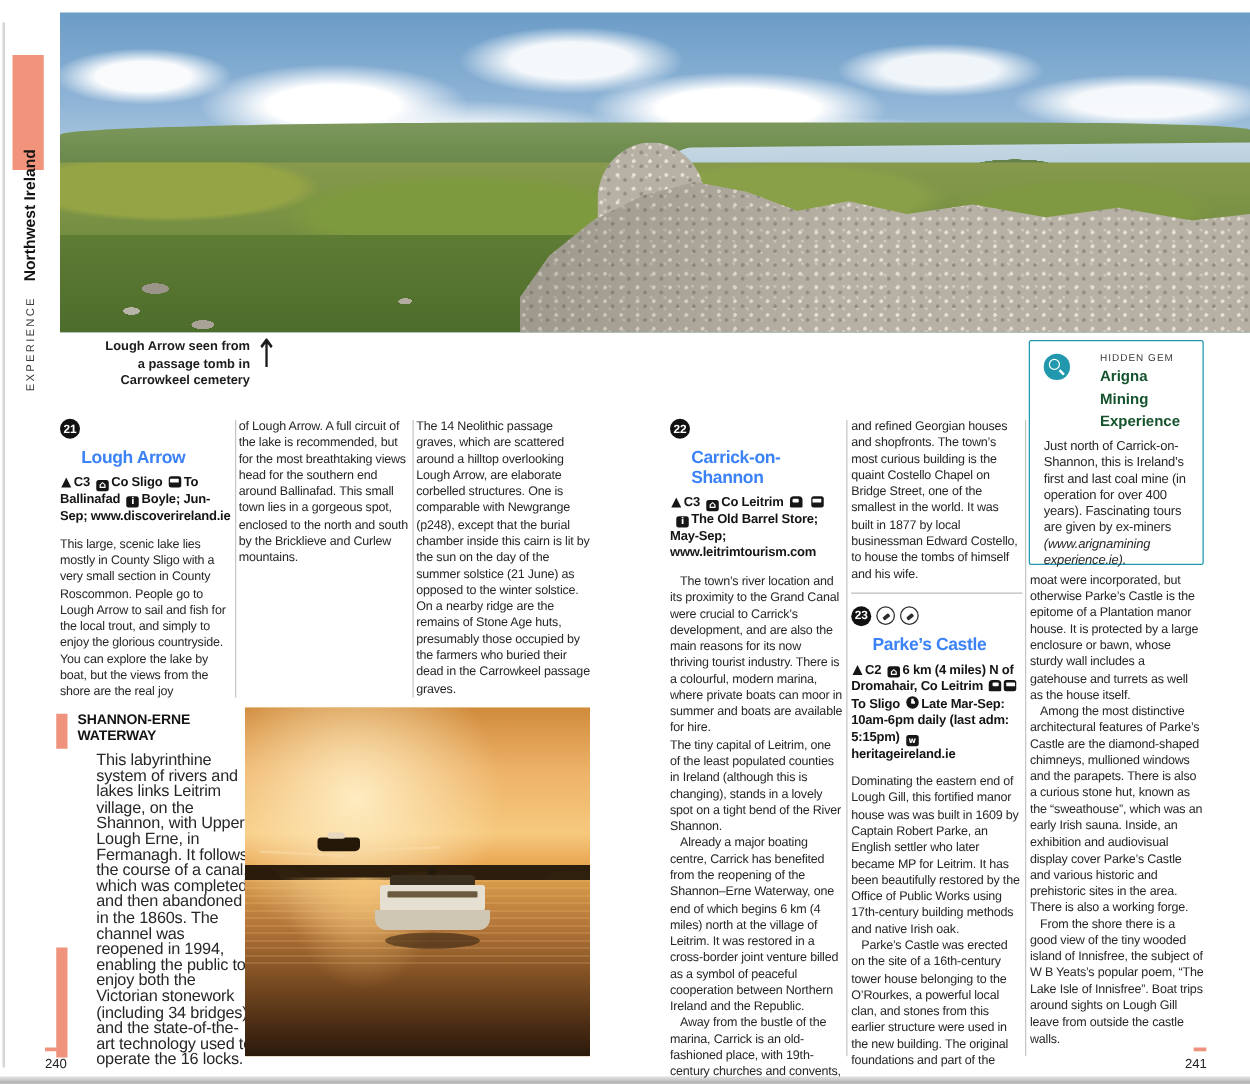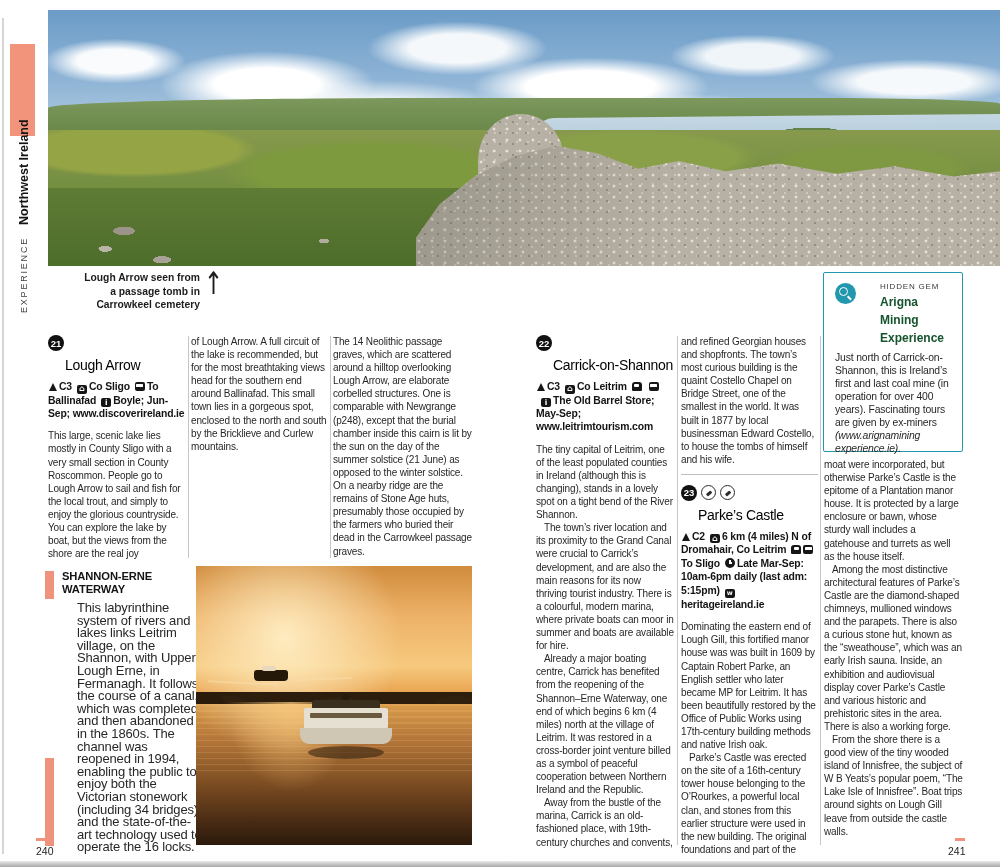--- a/index.html
+++ b/index.html
@@ -72,21 +72,21 @@
   .col{position:absolute;top:335px;}
   #col1{left:48px;width:138px;} #col2{left:191px;width:137px;} #col3{left:333px;width:139px;}
   #col4{left:536px;width:138px;} #col5{left:681px;width:137px;} #col6{left:824px;width:139px;top:458px;}
   .badge{width:16px;height:16px;border-radius:50%;background:#111;color:#fff;
          display:inline-flex;align-items:center;justify-content:center;
          font-size:9.5px;font-weight:700;}
   .badge-row{display:flex;align-items:center;margin-bottom:6px;}
   .amen{width:13px;height:13px;border:1.2px solid #2c2c2c;border-radius:50%;margin-left:4px;
         display:inline-flex;align-items:center;justify-content:center;}
   .amen i{display:block;width:6px;height:2.6px;background:#2c2c2c;border-radius:1px;transform:rotate(-40deg);}
-  h2.entry-title{font-size:14px;font-weight:400;letter-spacing:-.3px;color:#000000;margin:0 0 7px;padding-left:17px;}
+  h2.entry-title{font-size:14px;font-weight:700;letter-spacing:-.3px;color:#3b82f6;margin:0 0 7px;padding-left:17px;}
   p.info{font-size:10.4px;font-weight:700;line-height:13.4px;color:#141414;margin:0 0 9px;letter-spacing:-.15px;}
   .ic{display:inline-flex;align-items:center;justify-content:center;width:10px;height:9px;
       background:#161616;border-radius:2px;vertical-align:-1px;margin:0 2px 0 0;position:relative;
       font-family:"DejaVu Sans",sans-serif;}
   .ml{margin-left:5px;}
   .ic.map{background:transparent;width:9px;}
   .ic.map::after{content:"";width:0;height:0;border-left:4.5px solid transparent;
       border-right:4.5px solid transparent;border-bottom:8.5px solid #161616;}
   .ic.house{color:#fff;font-size:8px;line-height:1;}
   .ic.house::after{content:"⌂";}
@@ -204,22 +204,22 @@
   <div class="col" id="col3">
     <p class="body">The 14 Neolithic passage graves, which are scattered around a hilltop overlooking Lough Arrow, are elaborate corbelled structures. One is comparable with Newgrange (p248), except that the burial chamber inside this cairn is lit by the sun on the day of the summer solstice (21 June) as opposed to the winter solstice. On a nearby ridge are the remains of Stone Age huts, presumably those occupied by the farmers who buried their dead in the Carrowkeel passage graves.</p>
   </div>
 
   <div class="col" id="col4">
     <div class="badge-row">
         <span class="badge">22</span>
       </div>
     <h2 class="entry-title">Carrick-on-Shannon</h2>
     <p class="info"><span class="ic map"></span><span>C3</span><span class="ic house ml"></span><span>Co Leitrim</span><span class="ic train ml"></span><span class="ic bus ml"></span><span class="ic infoi ml"></span><span>The Old Barrel Store; May-Sep; www.leitrimtourism.com</span></p>
+    <p class="body ind">The town’s river location and its proximity to the Grand Canal were crucial to Carrick’s development, and are also the main reasons for its now thriving tourist industry. There is a colourful, modern marina, where private boats can moor in summer and boats are available for hire.</p>
     <p class="body">The tiny capital of Leitrim, one of the least populated counties in Ireland (although this is changing), stands in a lovely spot on a tight bend of the River Shannon.</p>
-    <p class="body ind">The town’s river location and its proximity to the Grand Canal were crucial to Carrick’s development, and are also the main reasons for its now thriving tourist industry. There is a colourful, modern marina, where private boats can moor in summer and boats are available for hire.</p>
     <p class="body ind">Already a major boating centre, Carrick has benefited from the reopening of the Shannon–Erne Waterway, one end of which begins 6 km (4 miles) north at the village of Leitrim. It was restored in a cross-border joint venture billed as a symbol of peaceful cooperation between Northern Ireland and the Republic.</p>
     <p class="body ind">Away from the bustle of the marina, Carrick is an old-fashioned place, with 19th-century churches and convents,</p>
   </div>
 
   <div class="col" id="col5">
     <p class="body">and refined Georgian houses and shopfronts. The town’s most curious building is the quaint Costello Chapel on Bridge Street, one of the smallest in the world. It was built in 1877 by local businessman Edward Costello, to house the tombs of himself and his wife.</p>
     <div class="entry-rule"></div>
     <div class="badge-row">
       <span class="badge">23</span>
       <span class="amen">

